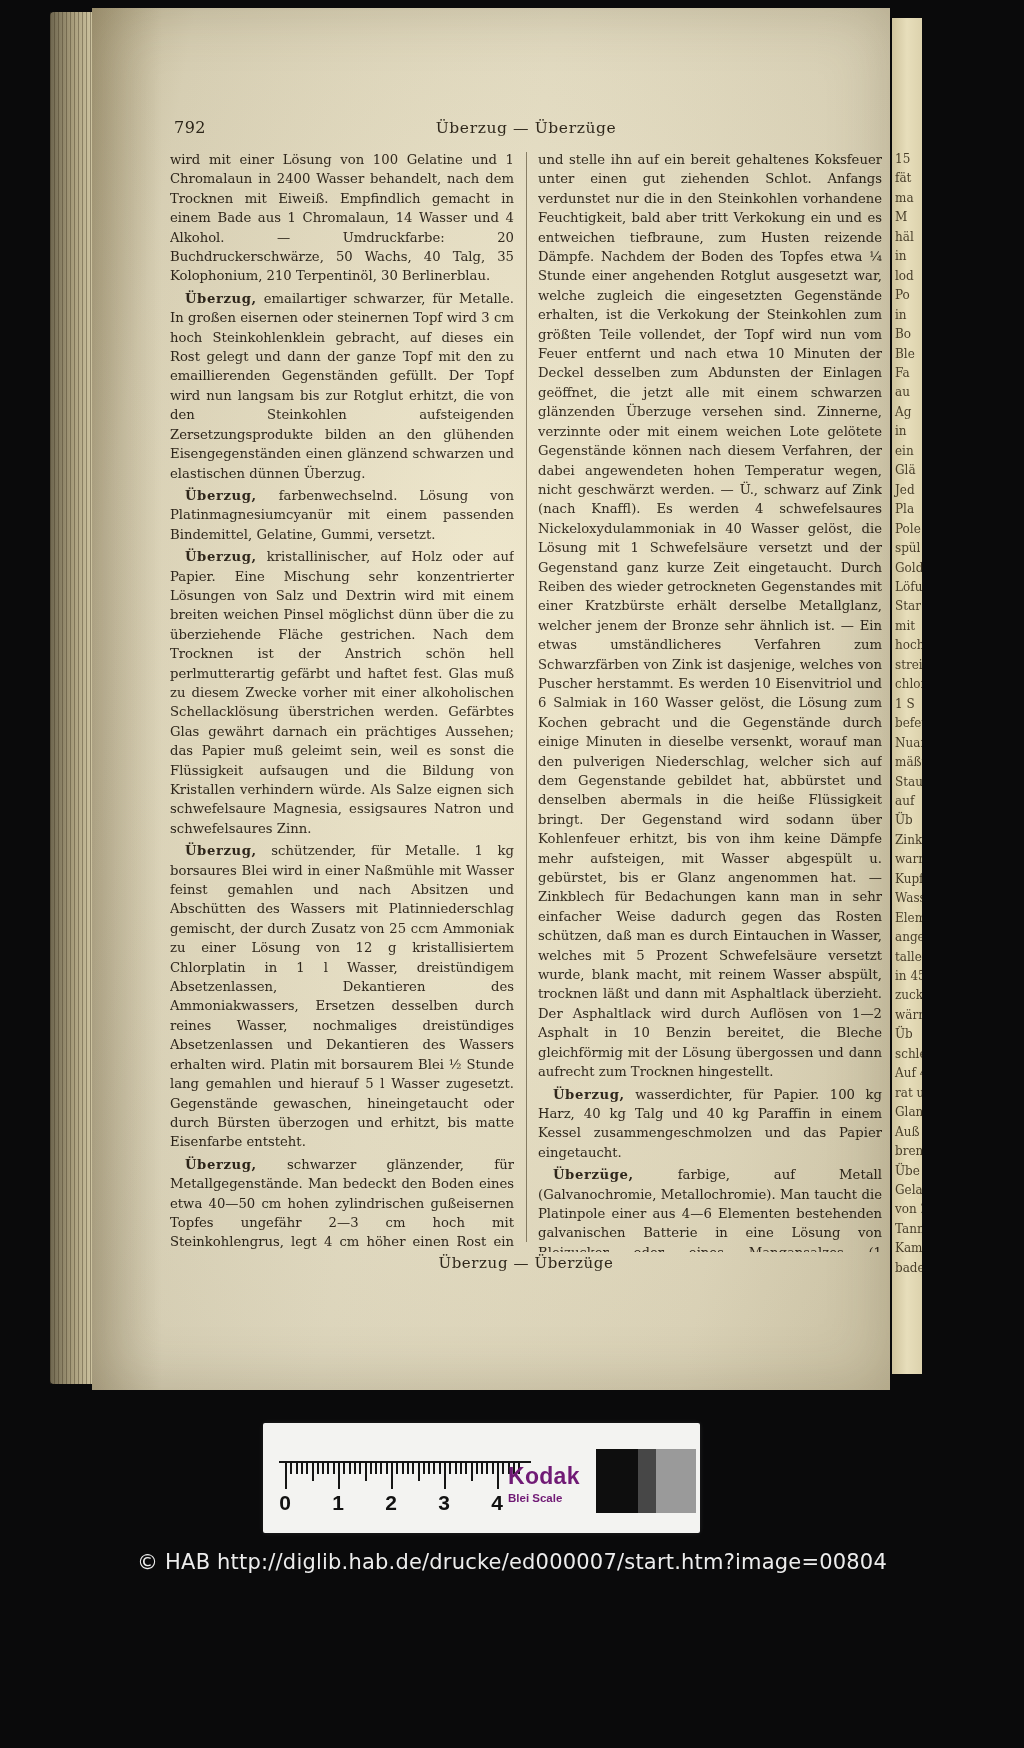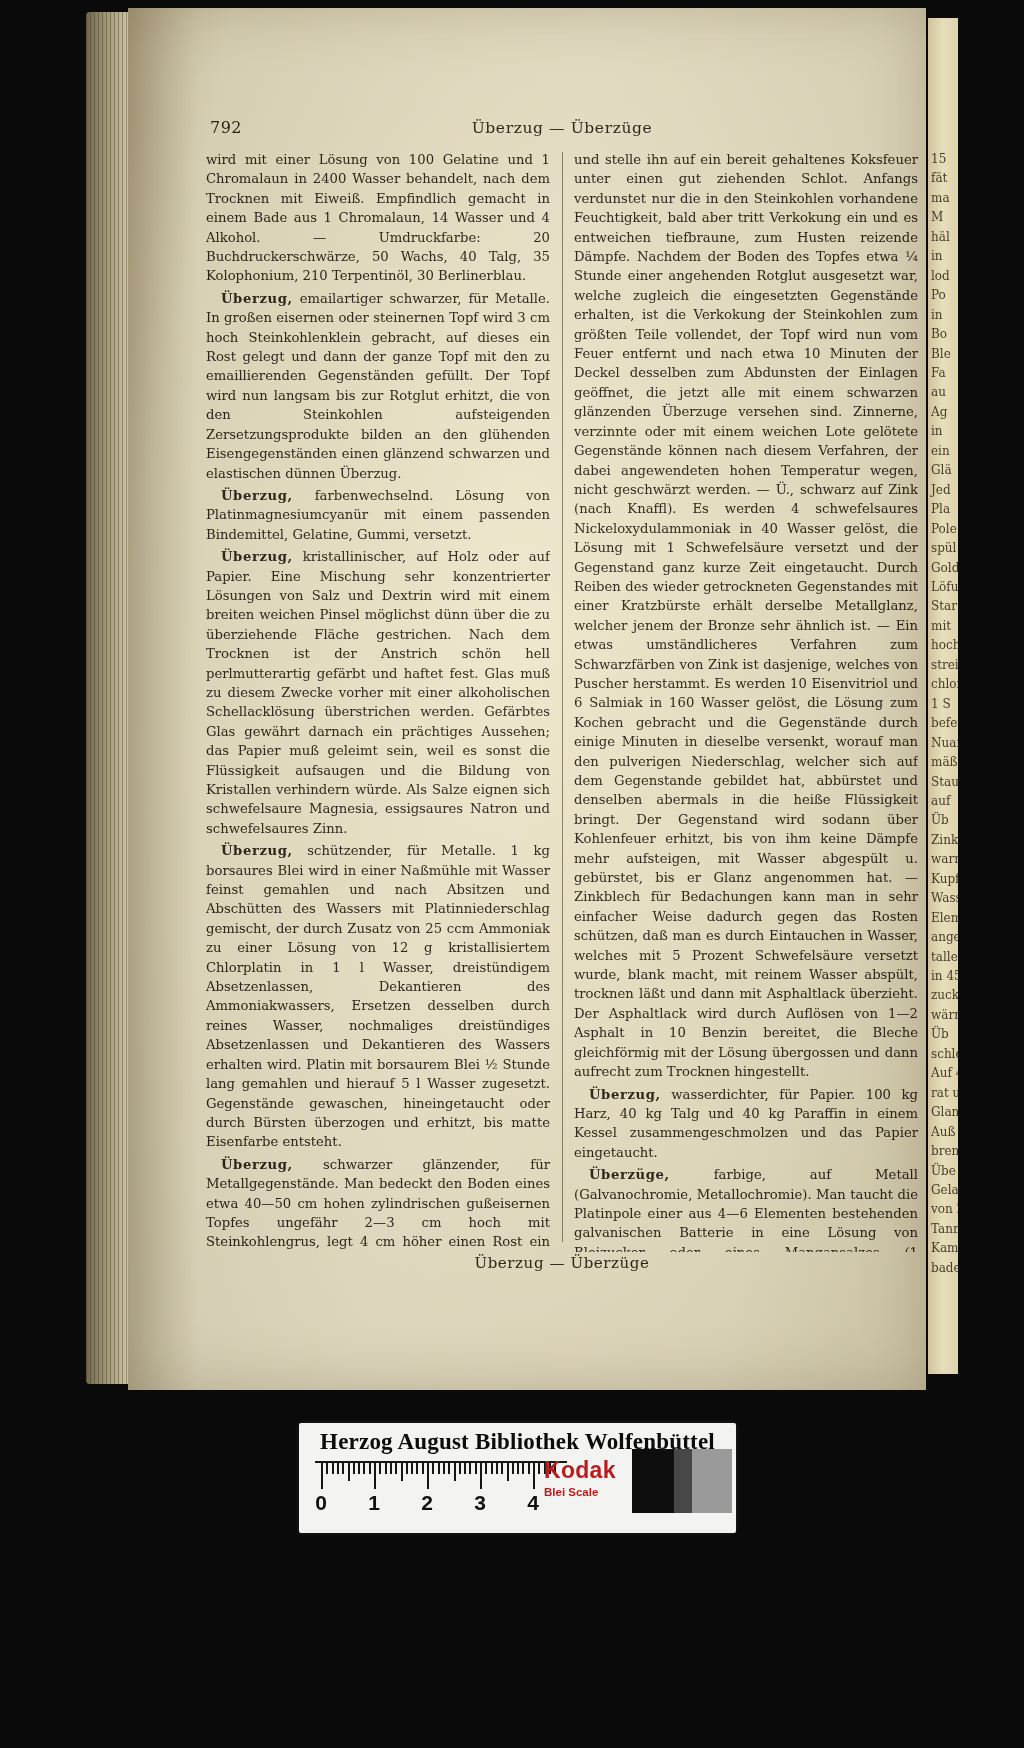--- a/index.html
+++ b/index.html
@@ -3,21 +3,21 @@
 <meta charset="utf-8">
 <style>
   * { box-sizing: border-box; }
   html,body { margin:0; padding:0; }
   body {
     width:1024px; height:1748px;
     background:#0a0a0b;
     position:relative; overflow:hidden;
     font-family:"DejaVu Serif", serif;
   }
-  .scene { position:absolute; inset:0;margin-left:36px; }
+  .scene { position:absolute; inset:0; }
 
   
   .page-stack {
     position:absolute; left:50px; top:12px; width:42px; height:1372px;
     background:linear-gradient(to right,#6f6750,#a89d7c 55%,#cdc3a0);
     border-radius:4px 0 0 4px;
   }
   .page-stack::after {
     content:""; position:absolute; inset:0;
     background:repeating-linear-gradient(to right, rgba(60,50,30,.38) 0 1px, transparent 1px 4px);
@@ -77,21 +77,21 @@
     margin-top:6px; text-align:center;
     font-family:"Liberation Serif", serif; font-weight:bold; font-size:23px;
     color:#0c0c0c; letter-spacing:.2px;
   }
   .ruler { position:absolute; left:16px; top:38px; width:252px; height:62px; }
   .ruler-ticks { position:relative; height:28px; border-top:2px solid #151515; }
   .tick { position:absolute; top:0; width:2px; background:#151515; }
   .ruler-numbers { position:relative; height:28px; font-family:"Liberation Sans", sans-serif; font-weight:bold; font-size:21px; color:#111; }
   .rnum { position:absolute; top:2px; transform:translateX(-50%); }
 
-  .kodak { position:absolute; left:245px; top:34px; width:92px; color:#b91c1c; }
+  .kodak { position:absolute; left:245px; top:40px; width:92px; color:#701a75; }
   .kodak-word { font-family:"Liberation Sans", sans-serif; font-weight:bold; font-size:23px; letter-spacing:.3px; }
   .grayscale-word { font-family:"Liberation Sans", sans-serif; font-weight:bold; font-size:11.5px; margin-top:2px; }
 
   .patches { position:absolute; right:4px; top:26px; width:100px; height:64px; display:flex; }
   .p1 { flex:0 0 42px; background:#0e0e0e; }
   .p2 { flex:0 0 18px; background:#474747; }
   .p3 { flex:1; background:#9a9a9a; }
 
   .caption {
     position:absolute; left:0; width:1024px; top:1550px; text-align:center;
@@ -210,21 +210,20 @@
         <div>Übe</div>
         <div>Gelat</div>
         <div>von 2</div>
         <div>Tanni</div>
         <div>Kampf</div>
         <div>bade</div>
       </div>
   </div>
 
   <div class="calibration-card">
-    <div class="card-title">Herzog August Bibliothek Wolfenbüttel</div>
     <div class="ruler">
       <div class="ruler-ticks">
           <div class="tick" style="height: 26px; left: 6px;"></div>
           <div class="tick" style="height: 11px; left: 11.3px;"></div>
           <div class="tick" style="height: 11px; left: 16.6px;"></div>
           <div class="tick" style="height: 11px; left: 21.9px;"></div>
           <div class="tick" style="height: 11px; left: 27.2px;"></div>
           <div class="tick" style="height: 18px; left: 32.5px;"></div>
           <div class="tick" style="height: 11px; left: 37.8px;"></div>
           <div class="tick" style="height: 11px; left: 43.1px;"></div>
@@ -278,13 +277,14 @@
       <div class="kodak-word">Kodak</div>
       <div class="grayscale-word">Blei Scale</div>
     </div>
     <div class="patches">
       <div class="patch p1"></div>
       <div class="patch p2"></div>
       <div class="patch p3"></div>
     </div>
   </div>
 
+  <div class="caption">© HAB http://diglib.hab.de/drucke/ed000007/start.htm?image=00804</div>
 </div>
 
 </body></html>

